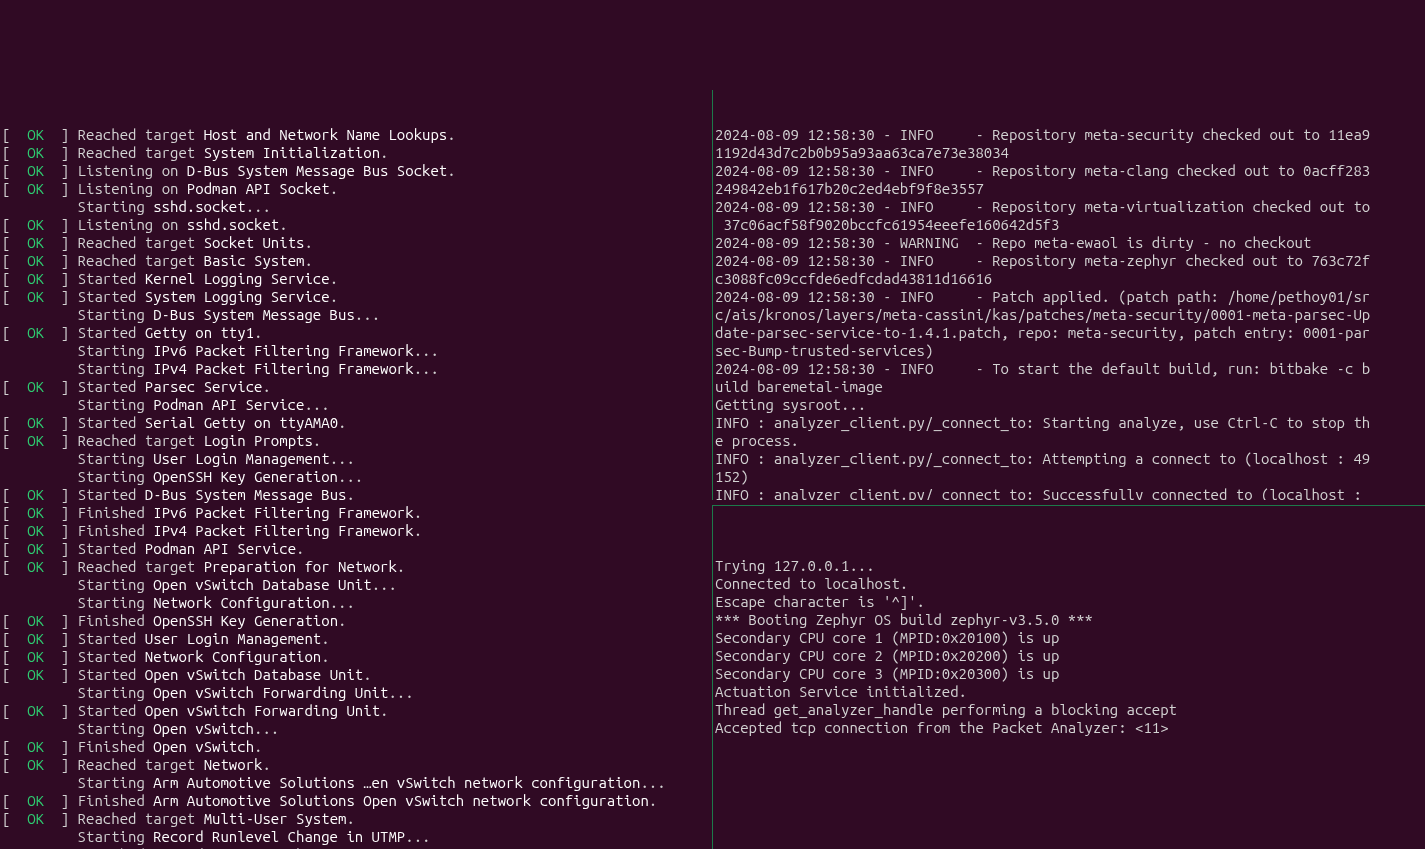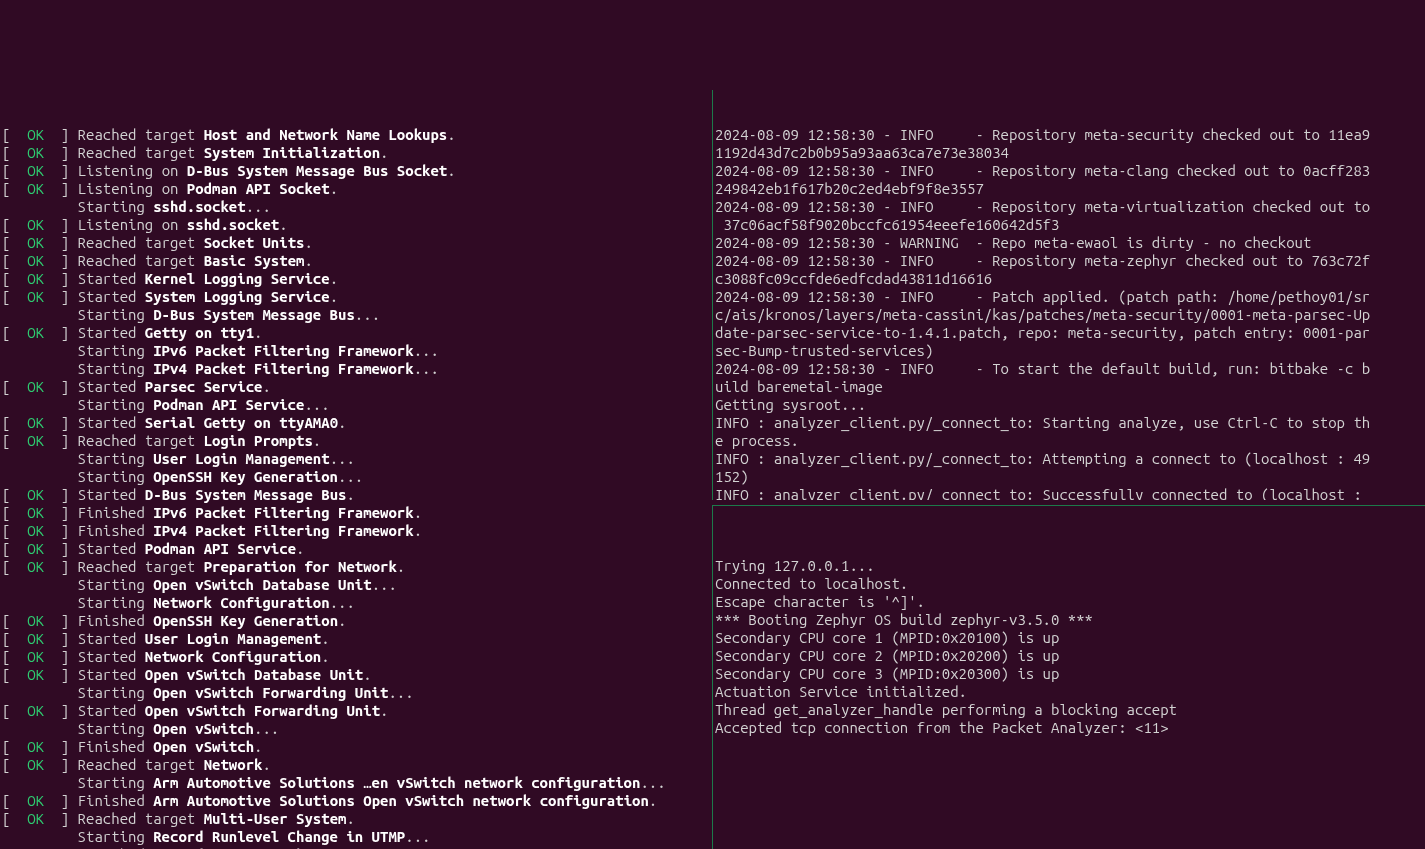--- a/index.html
+++ b/index.html
@@ -43,21 +43,21 @@
     left: 712px;
     top: 415px;
     width: 713px;
     height: 408px;
     padding: 15px 0 0 2px;
     border-left: 1px solid #1c7a4a;
     border-top: 1px solid #1c7a4a;
   }
   .ok   { color: #2ecc71; margin-top: 47px; }
   .dim  { color: #d3d3d3; }
-  .bold { font-weight: bold; color: #ffffff; }
+  .bold { font-weight: normal; color: #ffffff; }
   .line { height: 18px; }
 </style>
 </head>
 <body>
 
 
 
 <div class="screen">
 
   

